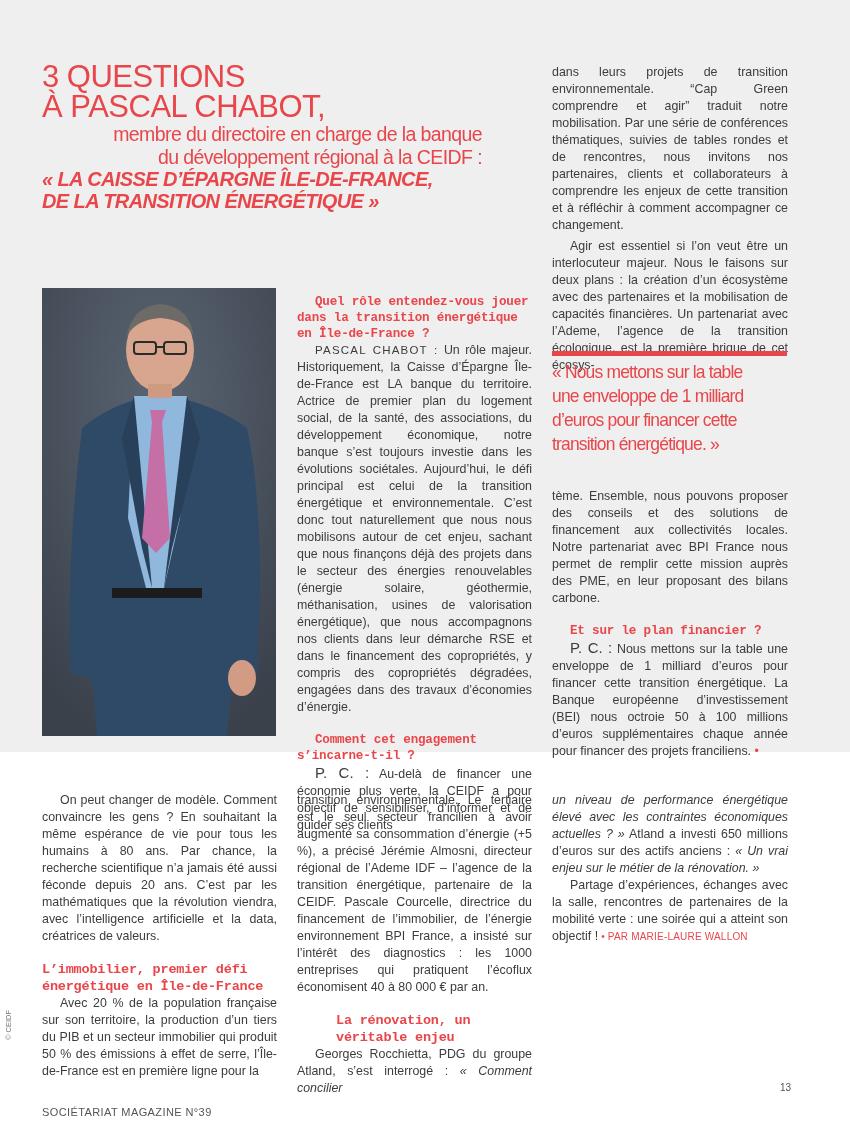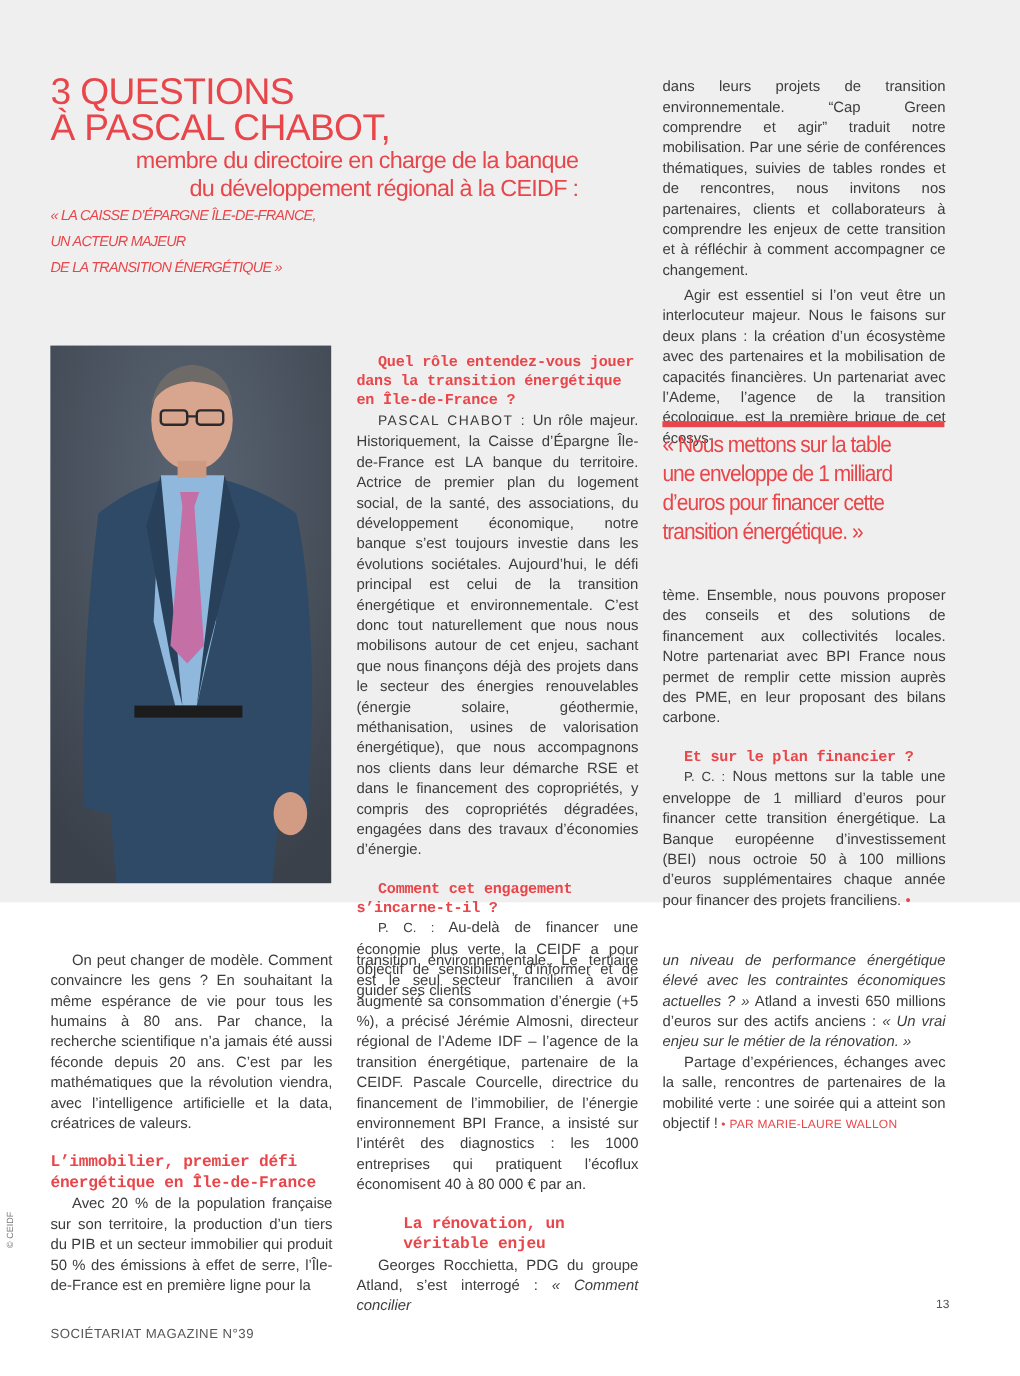--- a/index.html
+++ b/index.html
@@ -13,39 +13,39 @@
 
   .title-block { position: absolute; left: 42px; top: 62px; width: 440px; color: #e8464a; }
   .title-big {
     font-family: "Liberation Sans", sans-serif; font-weight: 400;
     font-size: 31px; line-height: 30px; letter-spacing: -0.5px; color: #e8464a;
   }
   .title-sub {
     font-size: 19.5px; line-height: 21px; letter-spacing: -0.6px; color: #e8464a; margin-top: 2px; text-align: right;
   }
   .title-quote {
-    font-size: 12px; line-height: 21px; font-weight: 400; font-style: italic;
+    font-size: 20px; line-height: 21px; font-weight: 700; font-style: italic;
     letter-spacing: -0.6px; color: #e8464a; margin-top: 1px;
   }
 
   .photo {
     position: absolute; left: 42px; top: 288px; width: 234px; height: 448px;
     background: linear-gradient(180deg, #4f5968 0%, #434b57 55%, #3b424d 100%);
     overflow: hidden;
   }
 
   .col { position: absolute; font-size: 12.4px; line-height: 17px; color: #3c3c3c; text-align: justify; }
   .col p { margin: 0; }
   .col p.indent { text-indent: 18px; }
   .col .q {
     color: #e8464a; font-weight: 700; font-size: 12.6px; line-height: 16px;
     text-indent: 18px; text-align: left; letter-spacing: -0.2px; font-family: Liberation Mono, monospace;
   }
   .col .speaker { letter-spacing: 1.2px; font-family: "Liberation Sans Narrow", "Liberation Sans", sans-serif; font-size: 11.5px; }
-  .col .pc { font-size: 11px; }
+  .col .pc { font-size: 15px; }
   .red-dot { color: #e8464a; }
   .byline { color: #e8464a; font-size: 10px; letter-spacing: 0.2px; }
   .gap { height: 16px; }
   .gap-s { height: 4px; }
 
   .pull-rule {
     position: absolute; left: 552px; top: 351px; width: 235px; height: 5px; background: #e8464a;
   }
   .pull-quote {
     position: absolute; left: 552px; top: 360px; width: 240px;
@@ -68,21 +68,20 @@
 <body>
 
 <div class="top-band"></div>
 
 <div class="title-block">
   <div class="title-big">3 QUESTIONS</div>
   <div class="title-big">À PASCAL CHABOT,</div>
   <div class="title-sub">membre du directoire  en charge de la banque</div>
   <div class="title-sub">du développement régional à la CEIDF :</div>
   <div class="title-quote">« LA CAISSE D’ÉPARGNE ÎLE-DE-FRANCE,</div>
-  <div class="title-quote">UN ACTEUR MAJEUR</div>
   <div class="title-quote">DE LA TRANSITION ÉNERGÉTIQUE »</div>
 </div>
 
 <div class="photo" aria-label="Portrait de Pascal Chabot">
   <svg width="234" height="448" viewBox="0 0 234 448">
     <defs>
       <radialGradient id="bg" cx="50%" cy="25%" r="80%">
         <stop offset="0%" stop-color="#5a6472"></stop>
         <stop offset="100%" stop-color="#3a414b"></stop>
       </radialGradient>

